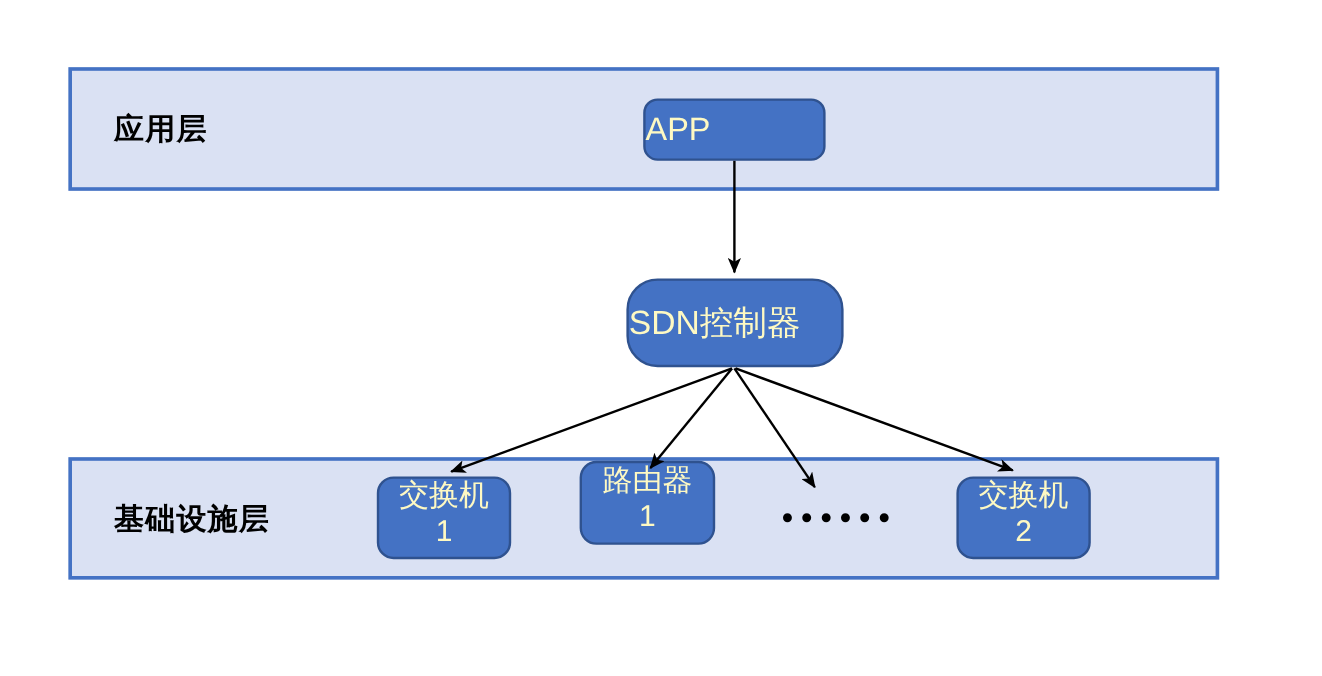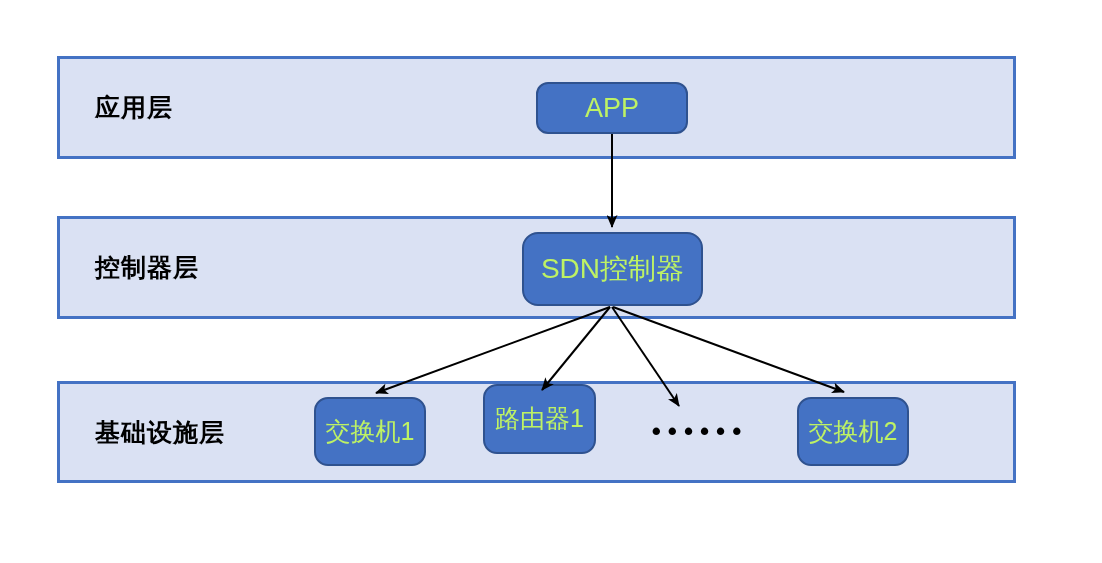--- a/index.html
+++ b/index.html
@@ -30,37 +30,36 @@
     font-weight: bold;
     color: #000000;
     letter-spacing: 1px;
     white-space: nowrap;
   }
   .node {
     position: absolute;
     box-sizing: border-box;
     background: var(--node-fill, #4472c4);
     border: 2px solid var(--node-border, #2f528f);
-    color: #bef264;
+    color: #fef9c3;
     display: flex;
     align-items: center;
-    justify-content: center;
     text-align: center;
     z-index: 2;
   }
   .node-app {
     left: 536px; top: 82px; width: 152px; height: 52px;
     border-radius: 12px; font-size: 27px;
   }
   .node-sdn {
     left: 522px; top: 232px; width: 181px; height: 74px;
-    border-radius: 16px; font-size: 28px;
+    border-radius: 26px; font-size: 28px;
   }
   .node-dev {
-    flex-direction: row;
+    flex-direction: column;
     font-size: 25px;
     line-height: 1.18;
     border-radius: 14px;
   }
   .node-sw1 { left: 314px; top: 397px; width: 112px; height: 69px; }
   .node-r1  { left: 483px; top: 384px; width: 113px; height: 70px; }
   .node-sw2 { left: 797px; top: 397px; width: 112px; height: 69px; }
   .ellipsis {
     position: absolute;
     left: 645px; top: 416px; width: 110px;
@@ -80,23 +79,20 @@
     pointer-events: none;
   }
 </style>
 </head>
 <body>
 
 <div class="canvas">
 
   <div class="band band-app">
     <span class="band-label">应用层</span>
-  </div>
-  <div class="band band-ctrl">
-    <span class="band-label">控制器层</span>
   </div>
   <div class="band band-infra">
     <span class="band-label">基础设施层</span>
   </div>
 
   <div class="node node-app">
     <span>APP</span>
   </div>
 
   <div class="node node-sdn">

